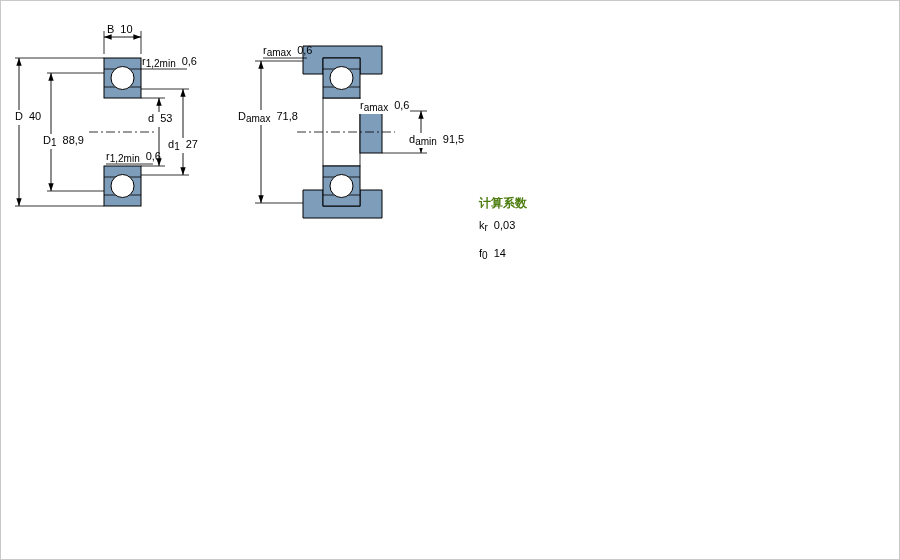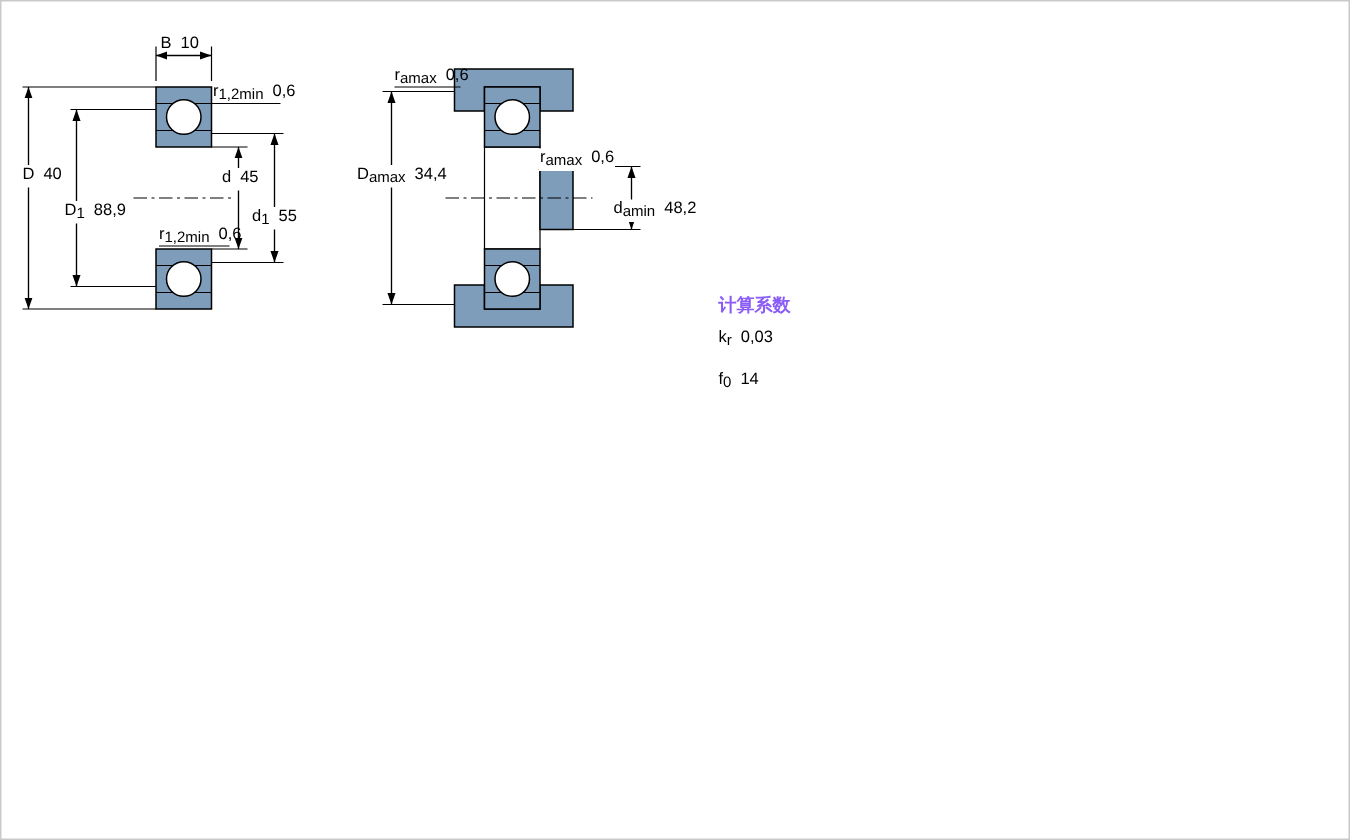--- a/index.html
+++ b/index.html
@@ -11,21 +11,21 @@
   svg.draw{position:absolute;left:0;top:0;z-index:1;}
   .dim{
     position:absolute;z-index:3;color:#000;white-space:nowrap;
     font:11px "Liberation Sans", sans-serif;line-height:13px;
   }
   .dim .s{font-size:10px;vertical-align:-2px;text-align:center;}
   .dim .v{margin-left:6px;}
   .bg{background:#fff;padding:0 1px;}
   .calc-head{
     position:absolute;z-index:3;font:bold 12px "DejaVu Sans","Liberation Sans",sans-serif;
-    color:#8b5cf6;white-space:nowrap;
+    color:#4d7c0f;white-space:nowrap;
   }
 </style>
 </head>
 <body>
 
 <div class="canvas">
 
   <svg class="draw" width="900" height="560" viewBox="0 0 900 560">
     <defs>
       <marker id="arr" markerWidth="9" markerHeight="7" refX="8.5" refY="3" orient="auto-start-reverse">
@@ -103,33 +103,33 @@
   </svg>
 
   <span class="dim" style="left:106px;top:22px"><span class="b">B</span><span class="s"></span><span class="v">10</span></span>
 
   <span class="dim" style="left:141px;top:54px"><span class="b">r</span><span class="s">1,2min</span><span class="v">0,6</span></span>
 
   <span class="dim bg" style="left:13px;top:109px"><span class="b">D</span><span class="s"></span><span class="v">40</span></span>
 
   <span class="dim bg" style="left:41px;top:133px"><span class="b">D</span><span class="s">1</span><span class="v">88,9</span></span>
 
-  <span class="dim bg" style="left:146px;top:111px"><span class="b">d</span><span class="s"></span><span class="v">45</span></span>
+  <span class="dim bg" style="left:146px;top:111px"><span class="b">d</span><span class="s"></span><span class="v">53</span></span>
 
-  <span class="dim bg" style="left:166px;top:137px"><span class="b">d</span><span class="s">1</span><span class="v">55</span></span>
+  <span class="dim bg" style="left:166px;top:137px"><span class="b">d</span><span class="s">1</span><span class="v">27</span></span>
 
   <span class="dim" style="left:105px;top:149px"><span class="b">r</span><span class="s">1,2min</span><span class="v">0,6</span></span>
 
   <span class="dim" style="left:262px;top:43px"><span class="b">r</span><span class="s">amax</span><span class="v">0,6</span></span>
 
-  <span class="dim bg" style="left:236px;top:109px"><span class="b">D</span><span class="s">amax</span><span class="v">34,4</span></span>
+  <span class="dim bg" style="left:236px;top:109px"><span class="b">D</span><span class="s">amax</span><span class="v">71,8</span></span>
 
   <span class="dim bg" style="left:358px;top:98px"><span class="b">r</span><span class="s">amax</span><span class="v">0,6</span></span>
 
-  <span class="dim bg" style="left:407px;top:132px"><span class="b">d</span><span class="s">amin</span><span class="v">48,2</span></span>
+  <span class="dim bg" style="left:407px;top:132px"><span class="b">d</span><span class="s">amin</span><span class="v">91,5</span></span>
 
   <span class="calc-head" style="left:478px;top:194px">计算系数</span>
 
   <span class="dim" style="left:478px;top:218px"><span class="b">k</span><span class="s">r</span><span class="v">0,03</span></span>
 
   <span class="dim" style="left:478px;top:246px"><span class="b">f</span><span class="s">0</span><span class="v">14</span></span>
 
 </div>
 
 </body></html>

